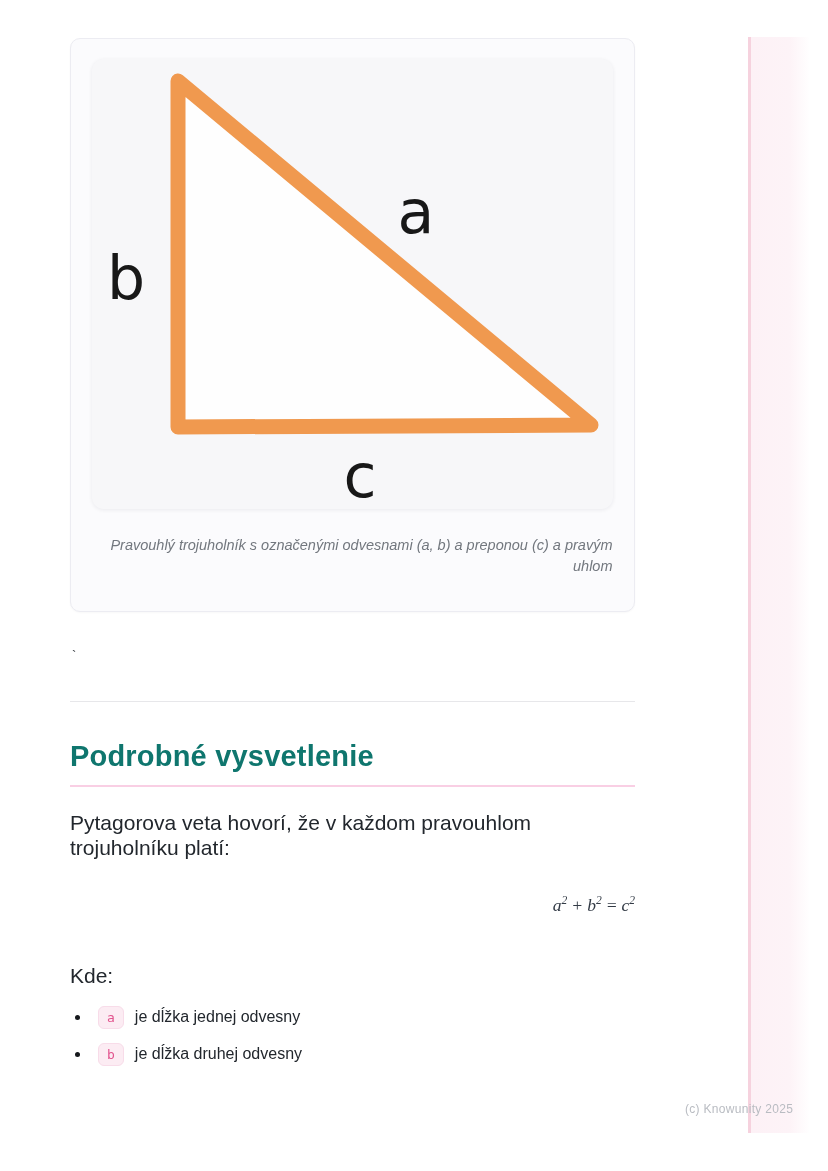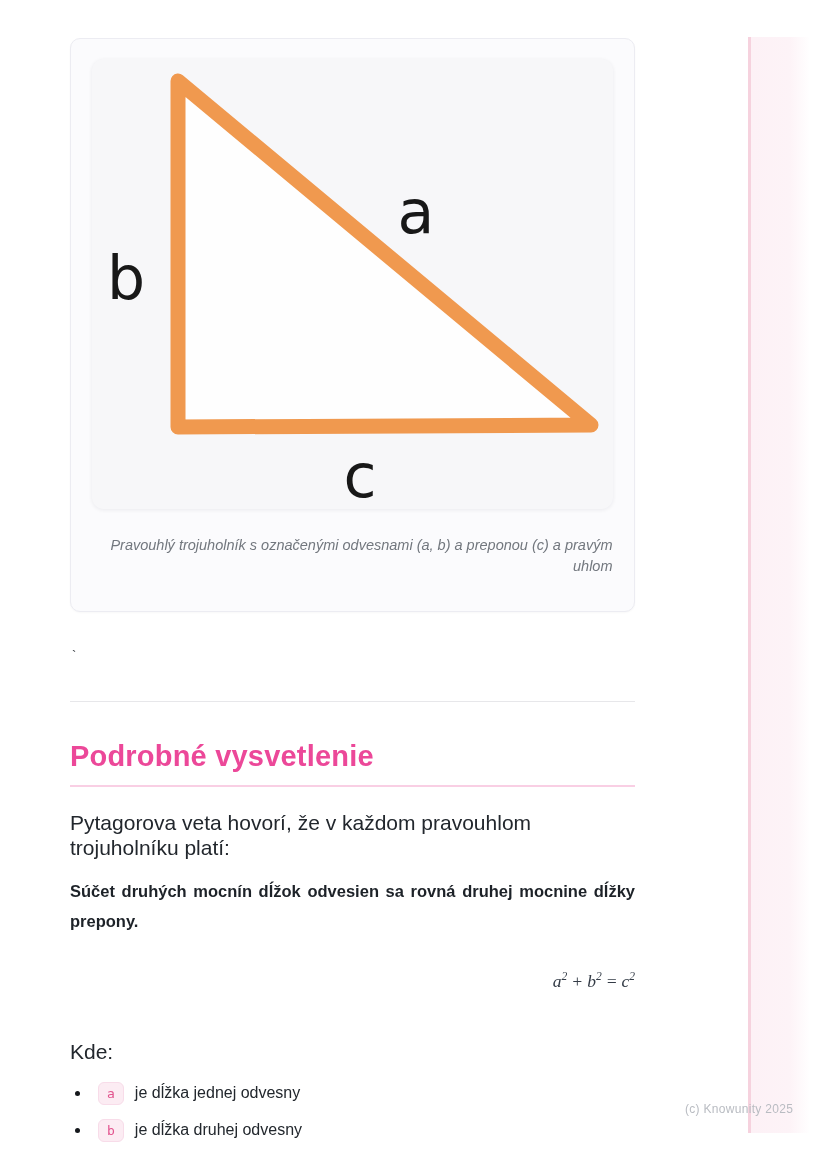--- a/index.html
+++ b/index.html
@@ -63,21 +63,21 @@
   .divider {
     border: none;
     border-top: 1px solid #e7e7ea;
     margin-top: 35px;
   }
   .section-title {
     margin-top: 36px;
     font-size: 29px;
     line-height: 36px;
     font-weight: bold;
-    color: #ec4899;
+    color: #0f766e;
     padding-bottom: 11px;
     border-bottom: 2px solid #f9cfe4;
     letter-spacing: 0.2px;
   }
   .para {
     margin-top: 23px;
     font-size: 21px;
     line-height: 25px;
     color: #22272d;
   }
@@ -168,21 +168,20 @@
   </div>
 
   <div class="stray">`</div>
 
   <hr class="divider">
 
   <h2 class="section-title">Podrobné vysvetlenie</h2>
 
   <p class="para">Pytagorova veta hovorí, že v každom pravouhlom trojuholníku platí:</p>
 
-  <p class="para-bold">Súčet druhých mocnín dĺžok odvesien sa rovná druhej mocnine dĺžky prepony.</p>
 
 
   <div class="math-line">
     <i>a</i><sup>2</sup><span class="op">+</span><i>b</i><sup>2</sup><span class="op">=</span><i>c</i><sup>2</sup>
   </div>
 
   <p class="para kde">Kde:</p>
 
   <ul class="def-list">
     <li class="def-item">

